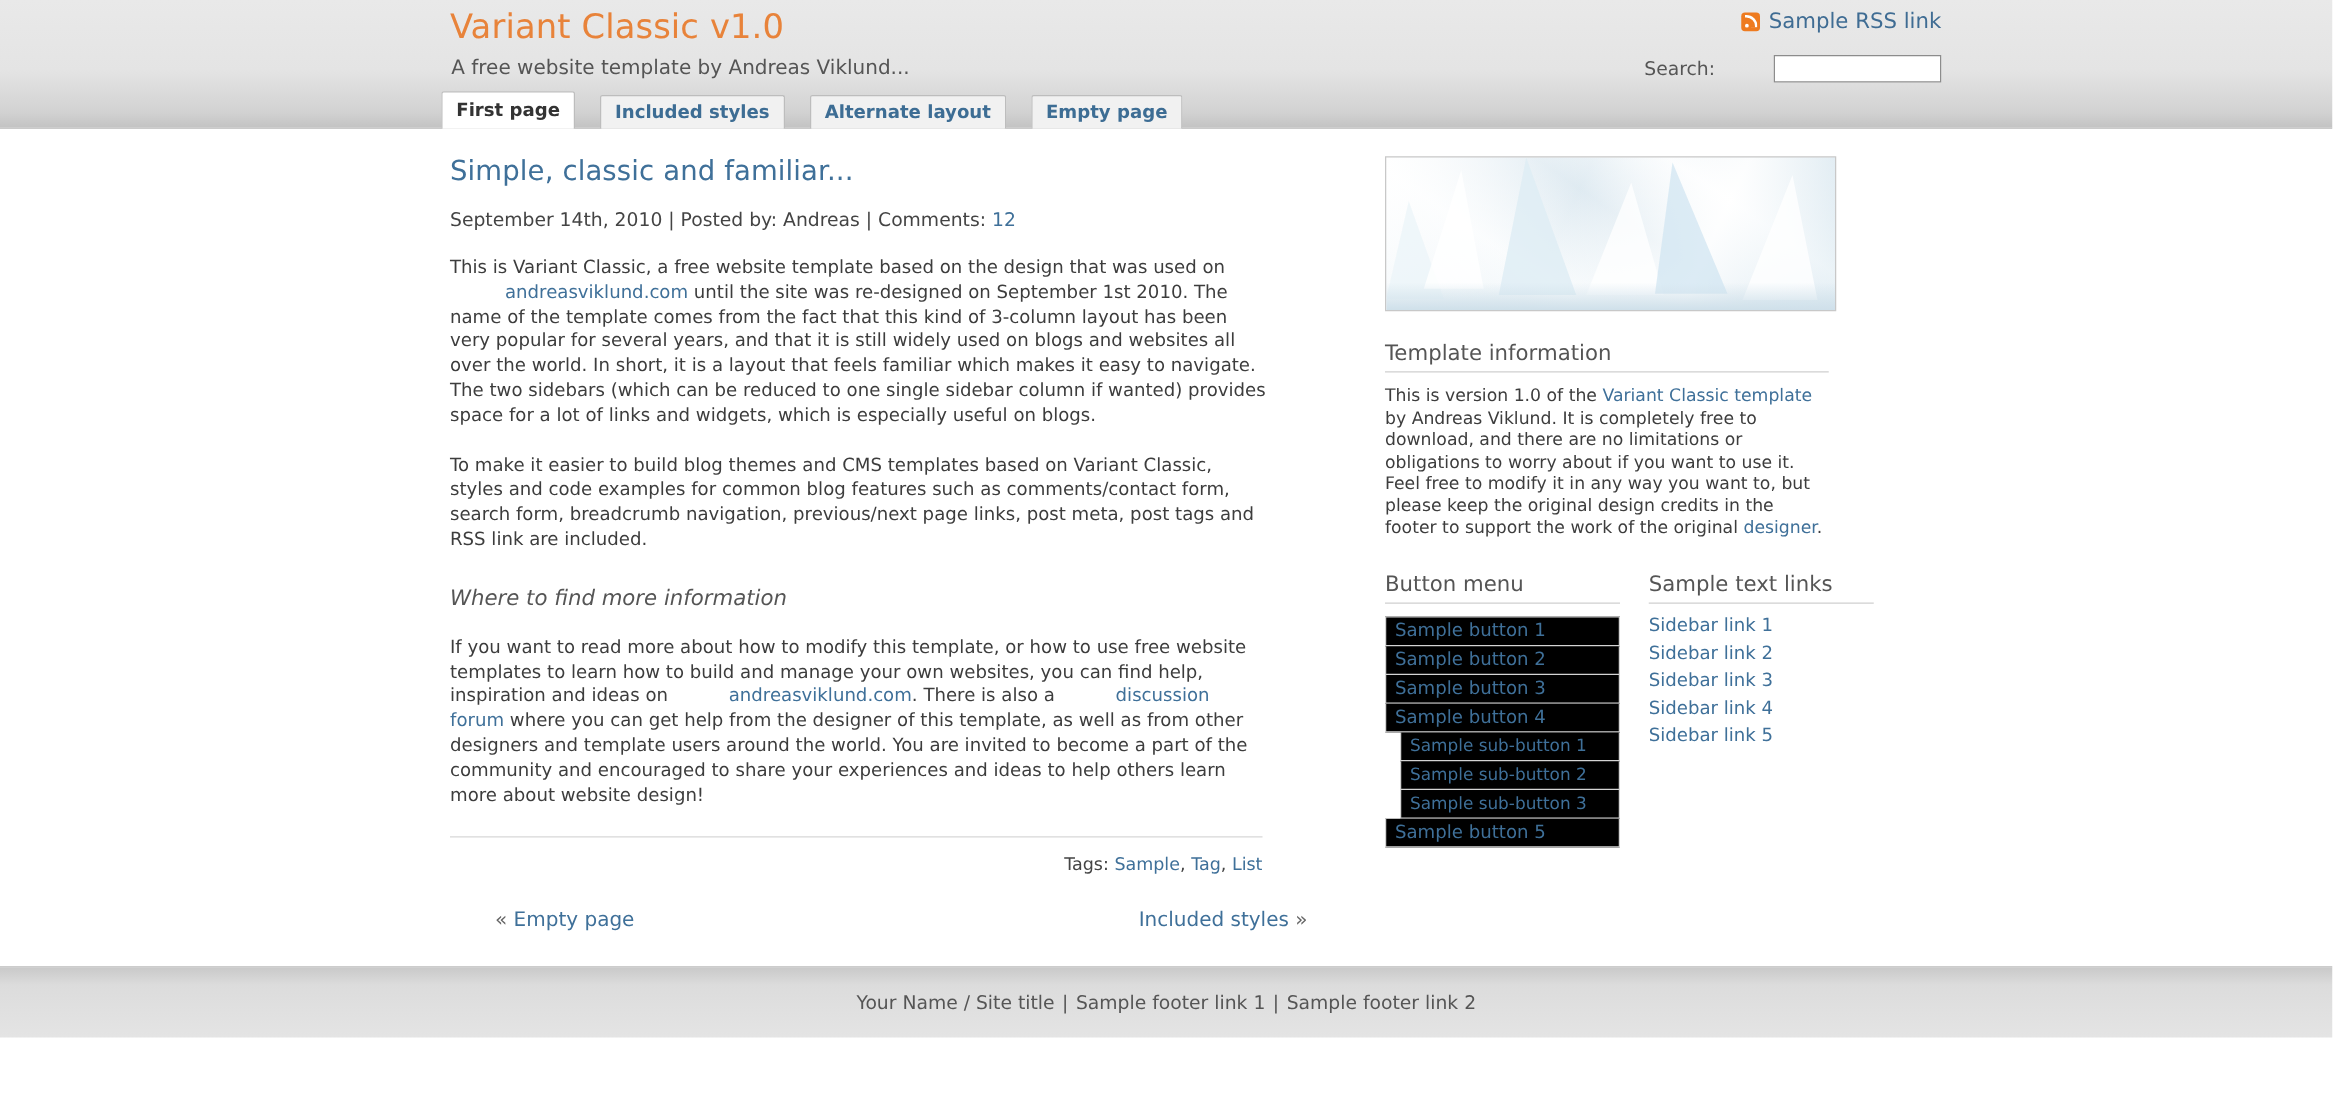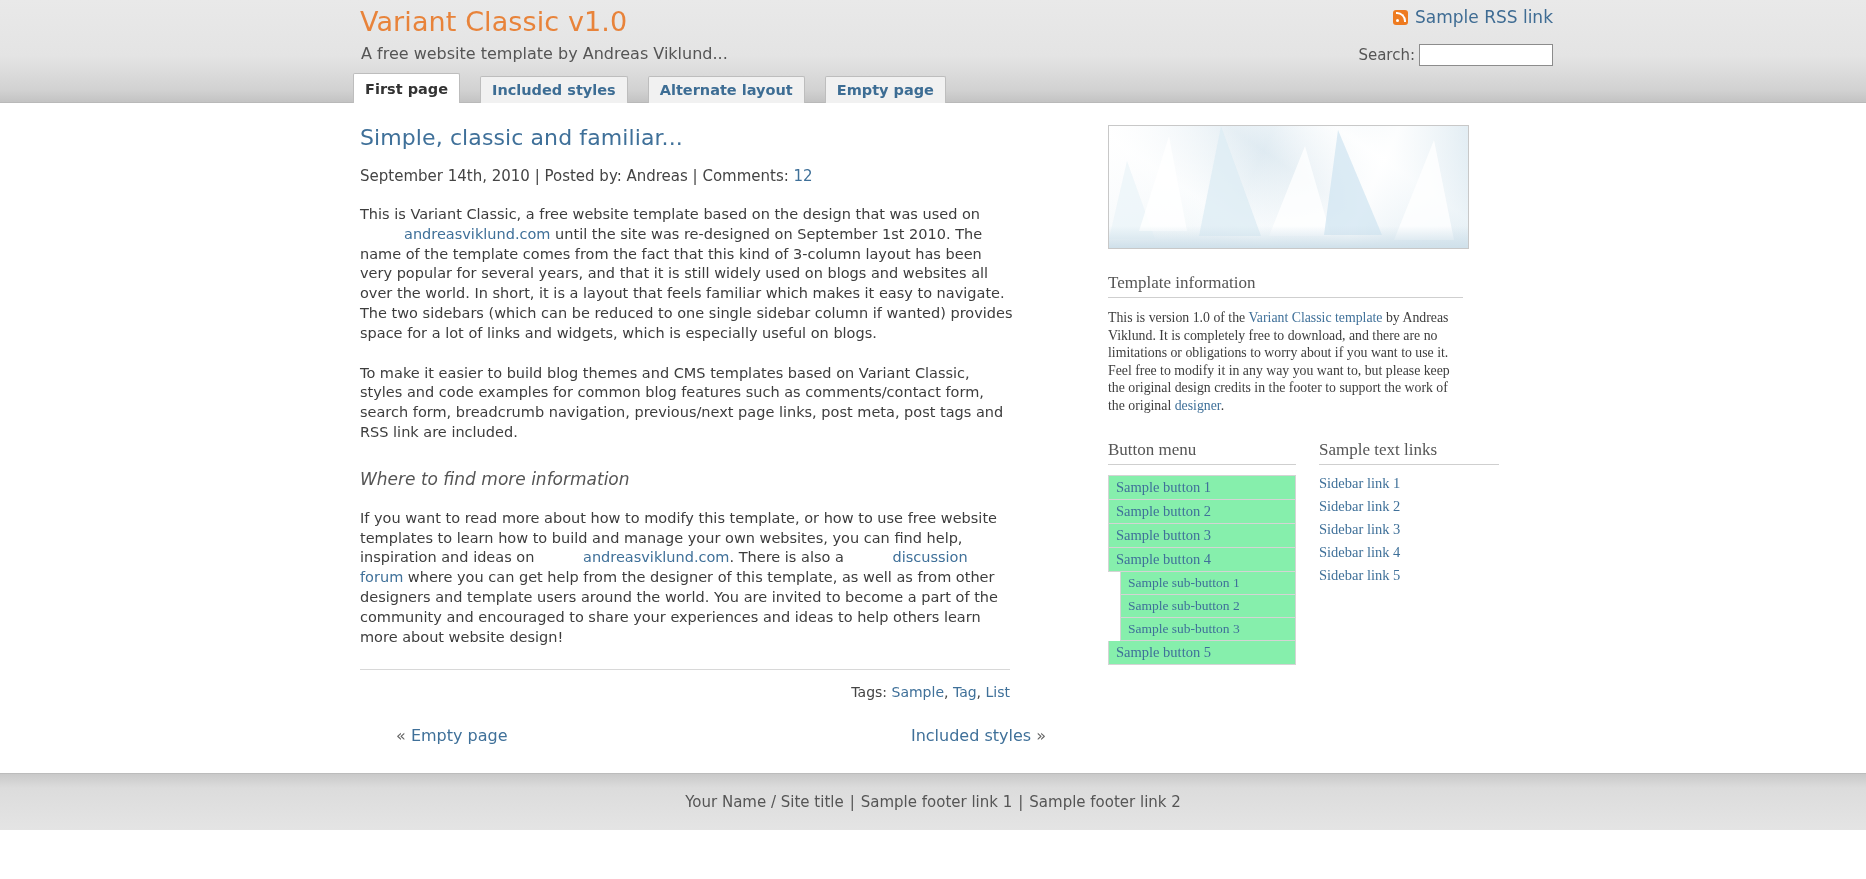--- a/index.html
+++ b/index.html
@@ -95,20 +95,21 @@
     text-decoration: none;
   }
   .search-area {
     position: absolute;
     right: 5px;
     top: 44px;
     font-size: 15px;
     color: #555;
     display: flex;
     align-items: center;
+    gap: 43px;
   }
   .search-label { margin-right: 4px; }
   .search-input {
     width: 128px;
     height: 18px;
     border: 1px solid #8c8c8c;
     background: #ffffff;
     font-family: "DejaVu Sans", sans-serif;
     font-size: 13px;
     padding: 1px 2px;
@@ -206,21 +207,20 @@
     margin-left: 36px;
   }
   .pagenav a { color: #3f7099; text-decoration: none; }
   .pagenav .arrow { color: #666; }
 
   
   .side-col {
     width: 475px;
     padding-left: 25px;
     box-sizing: border-box;
-    font-family: Liberation Serif, serif;
   }
   .side-image {
     width: 355px;
     height: 118px;
     border: 1px solid #c8c8c8;
     background:
       linear-gradient(115deg, rgba(255,255,255,0.9) 0%, rgba(223,236,243,0.2) 40%, rgba(255,255,255,0.85) 70%, rgba(210,228,238,0.5) 100%),
       linear-gradient(35deg, #e7f0f5 0%, #ffffff 30%, #dfeaf1 55%, #ffffff 75%, #cfe0ea 100%);
     position: relative;
     overflow: hidden;
@@ -280,21 +280,21 @@
   }
   ul.btnmenu {
     list-style: none;
     margin: 10px 0 0 0;
     padding: 0;
   }
   ul.btnmenu li a {
     display: block;
     border: 1px solid #d4d4d4;
     border-top: none;
-    background: #86efac;
+    background: #000000;
     color: #3f7099;
     text-decoration: none;
     font-size: 14.5px;
     padding: 3px 0 3px 7px;
   }
   ul.btnmenu > li:first-child > a { border-top: 1px solid #d4d4d4; }
   ul.btnmenu ul {
     list-style: none;
     margin: 0;
     padding: 0 0 0 12px;

